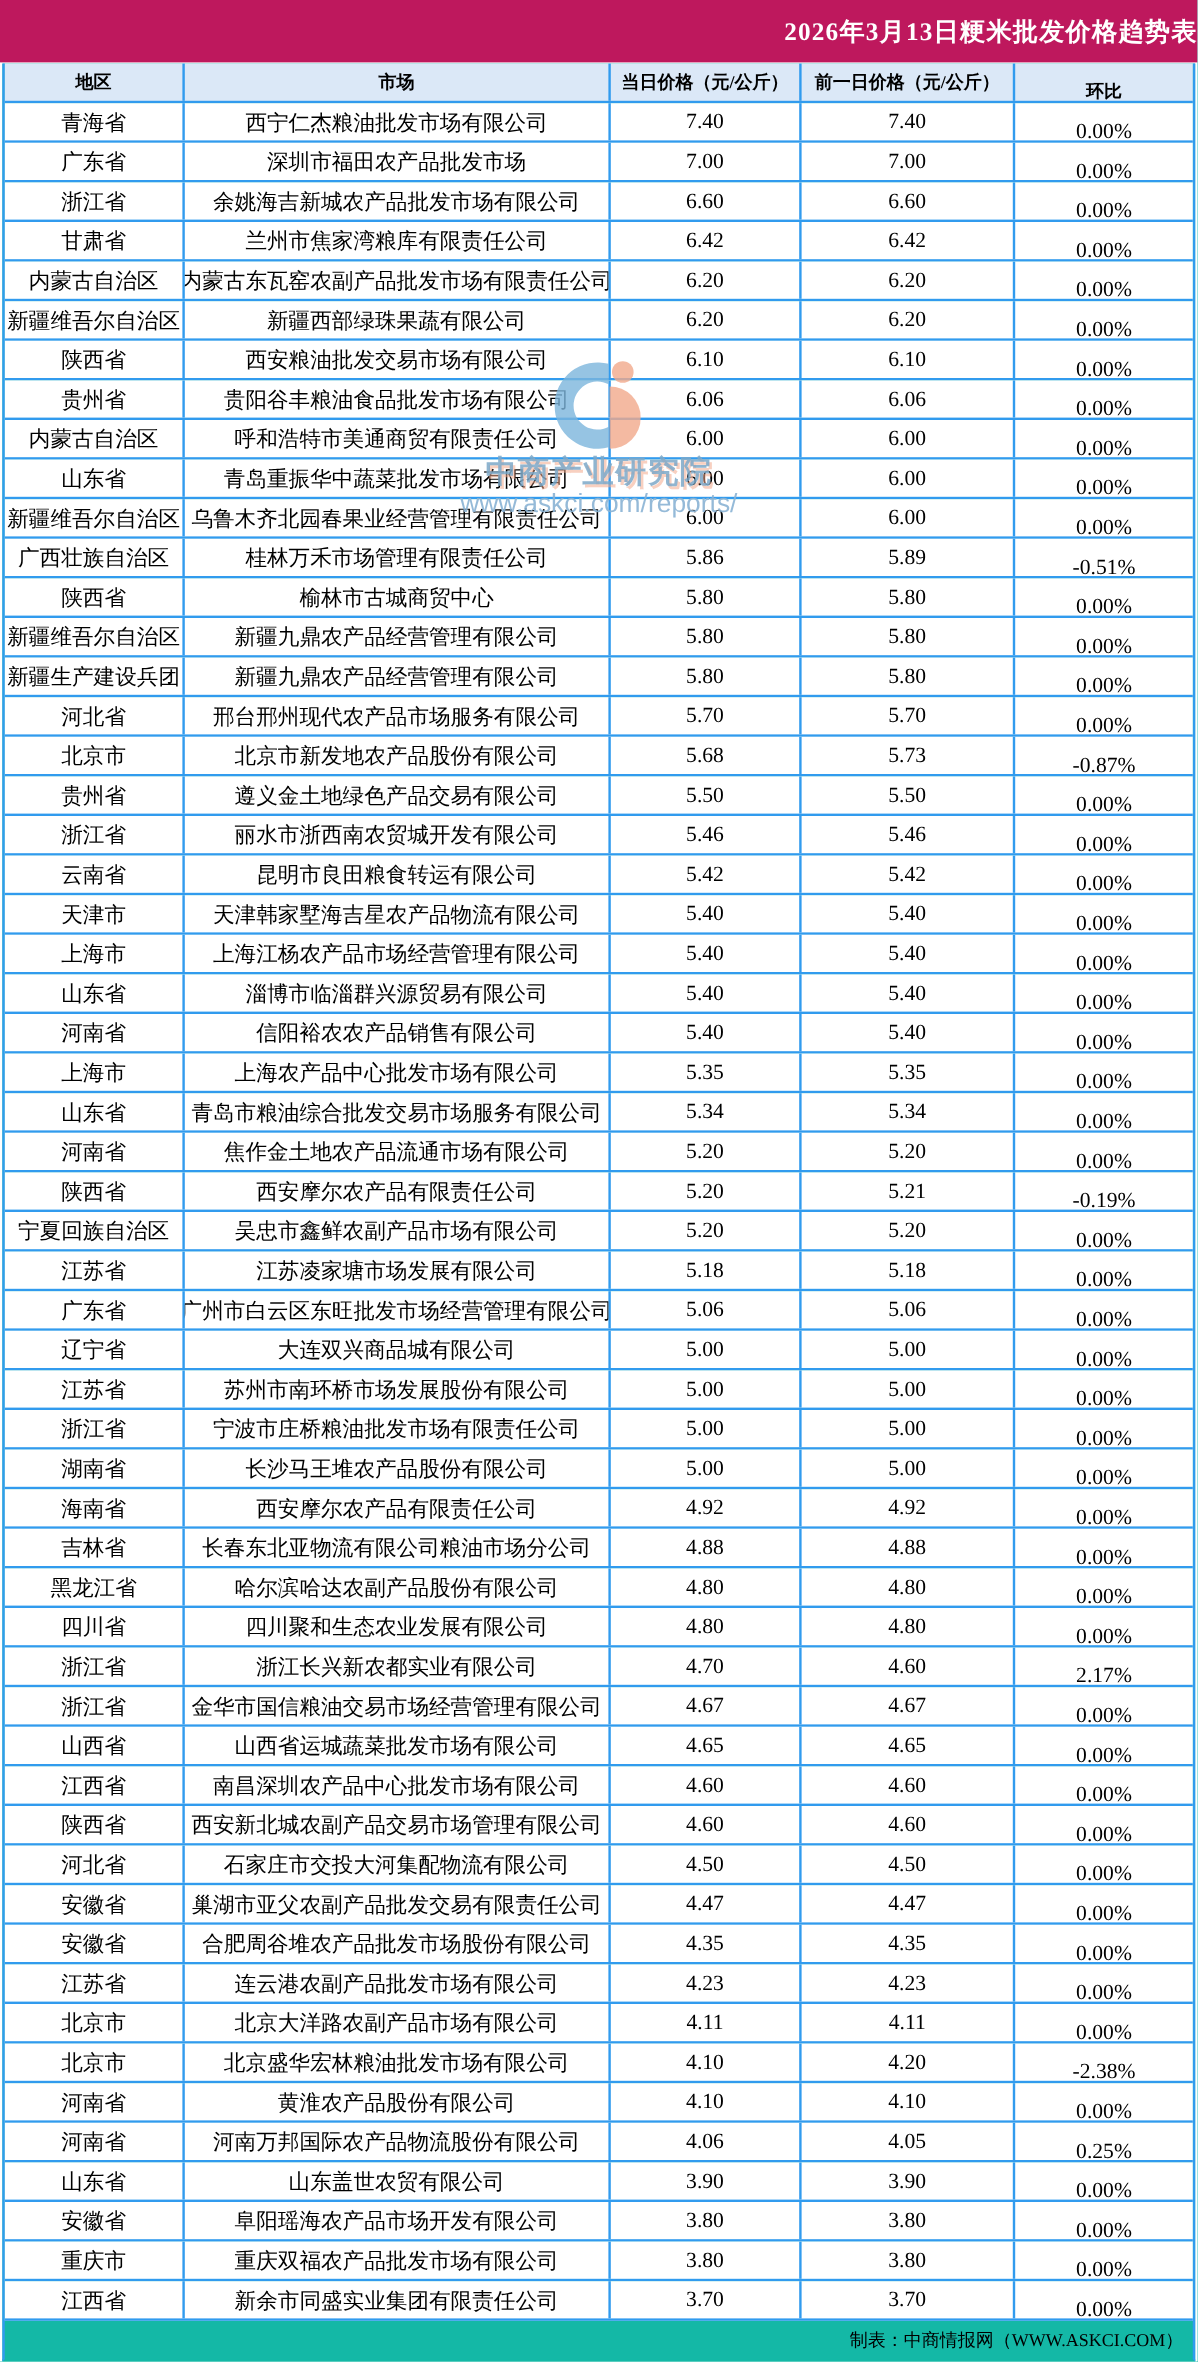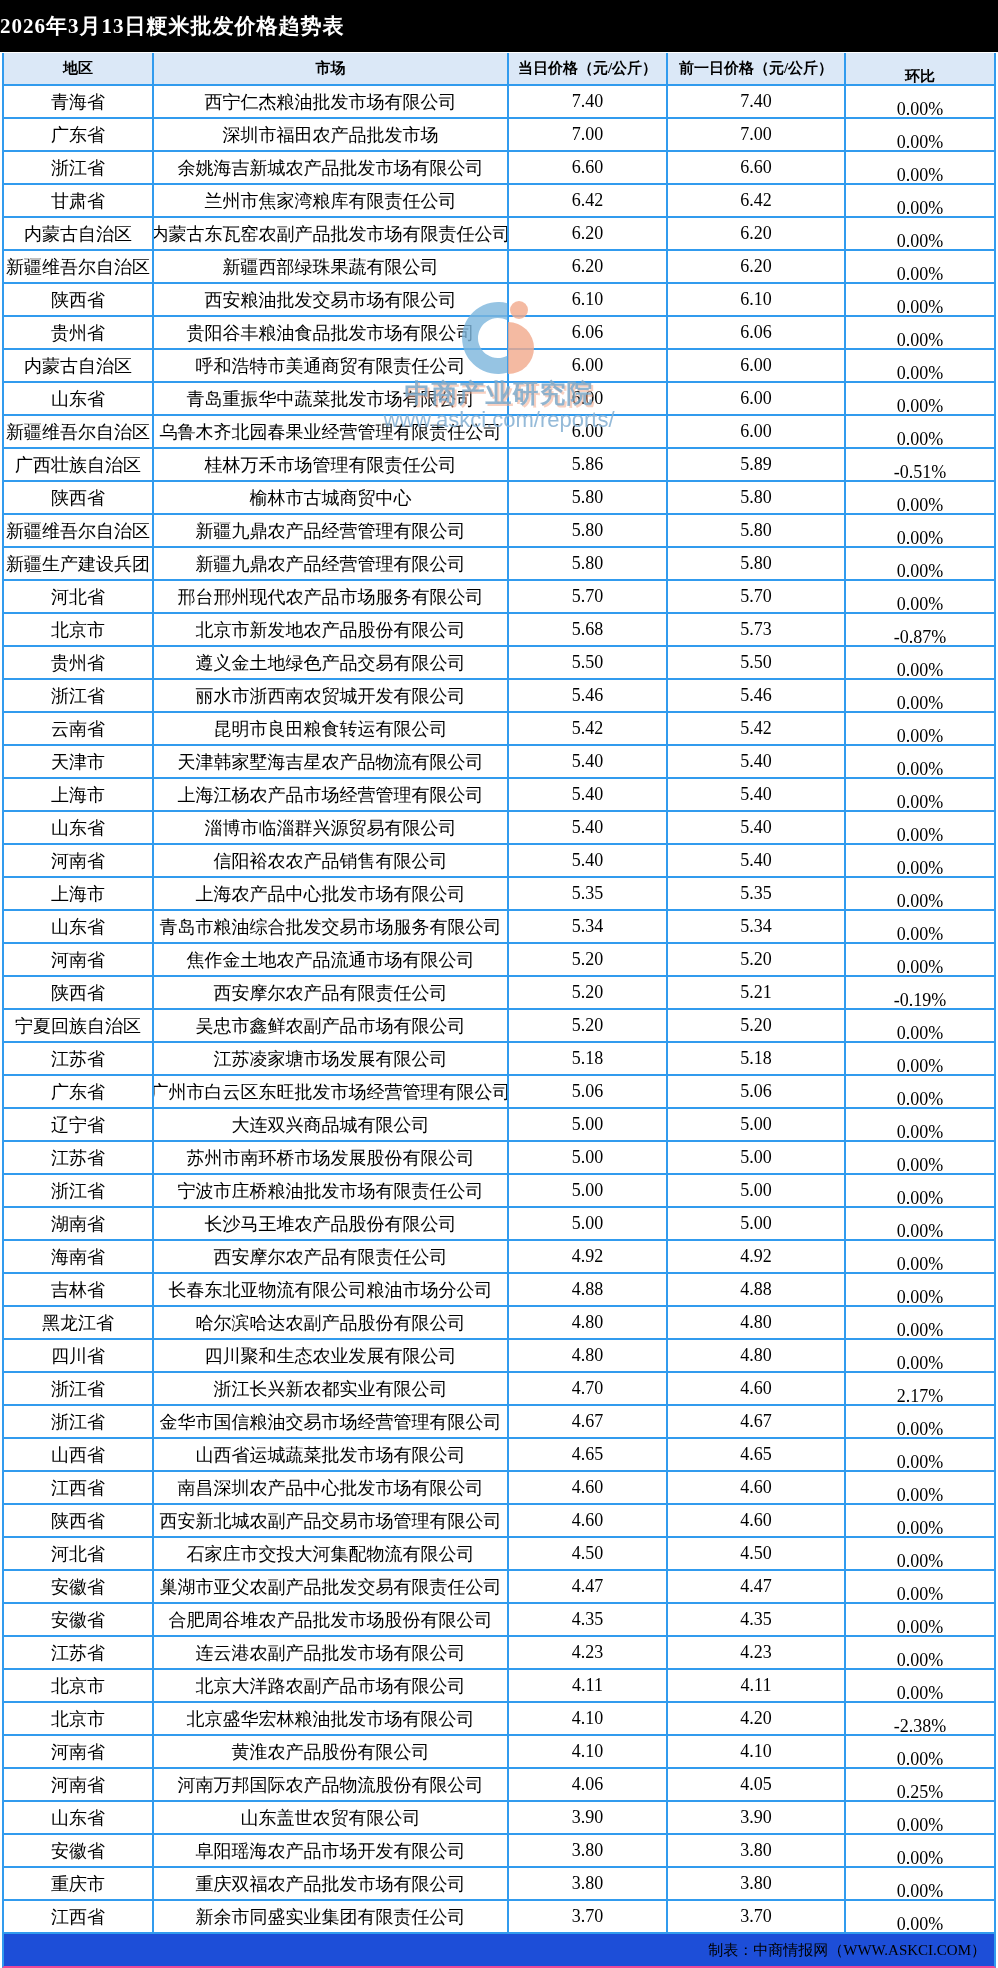--- a/index.html
+++ b/index.html
@@ -1,27 +1,27 @@
 <!DOCTYPE html>
 <html><head>
 <meta charset="utf-8">
 <style>
   html,body{margin:0;padding:0;}
   body{
     width:998px;height:1968px;position:relative;overflow:hidden;background:#ffffff;
     font-family:"Liberation Serif","DejaVu Serif",serif;color:#000;
   }
   .banner{
-    height:52px;background:#000000;display:flex;align-items:center;justify-content:flex-start;
+    height:52px;background:#be185d;display:flex;align-items:center;justify-content:flex-end;
   }
   .banner .title{color:#ffffff;font-weight:bold;font-size:21px;letter-spacing:1px;}
   .tbl{
     margin:1px 2px 0 2px;
-    border-left:2px solid #319bee;border-right:2px solid #319bee;border-bottom:2px solid #ec4899;
-    background:#1d4ed8;
+    border-left:2px solid #319bee;border-right:2px solid #319bee;border-bottom:2px solid #14b8a6;
+    background:#14b8a6;
   }
   .grid-row{display:grid;grid-template-columns:150px 355px 159px 178px 1fr;}
   .thead{
     height:33px;background:#dbe8f7;font-weight:bold;font-size:15px;
     border-bottom:2px solid #319bee;box-sizing:border-box;
   }
   .row{
     height:33px;border-bottom:2px solid #319bee;box-sizing:border-box;
     font-size:18px;background:#ffffff;
   }

